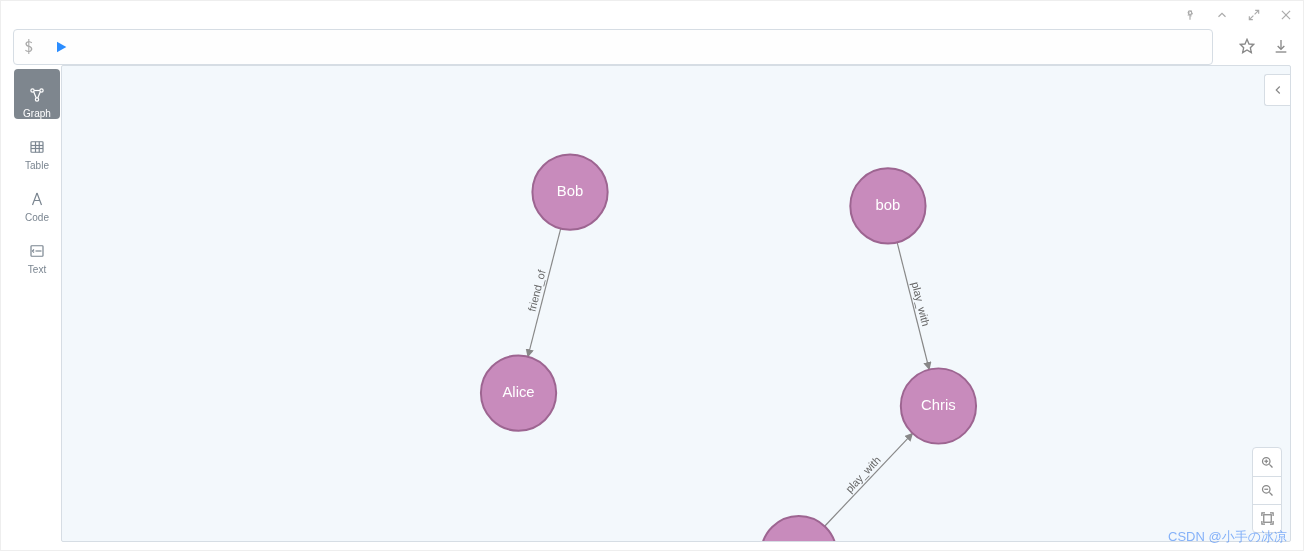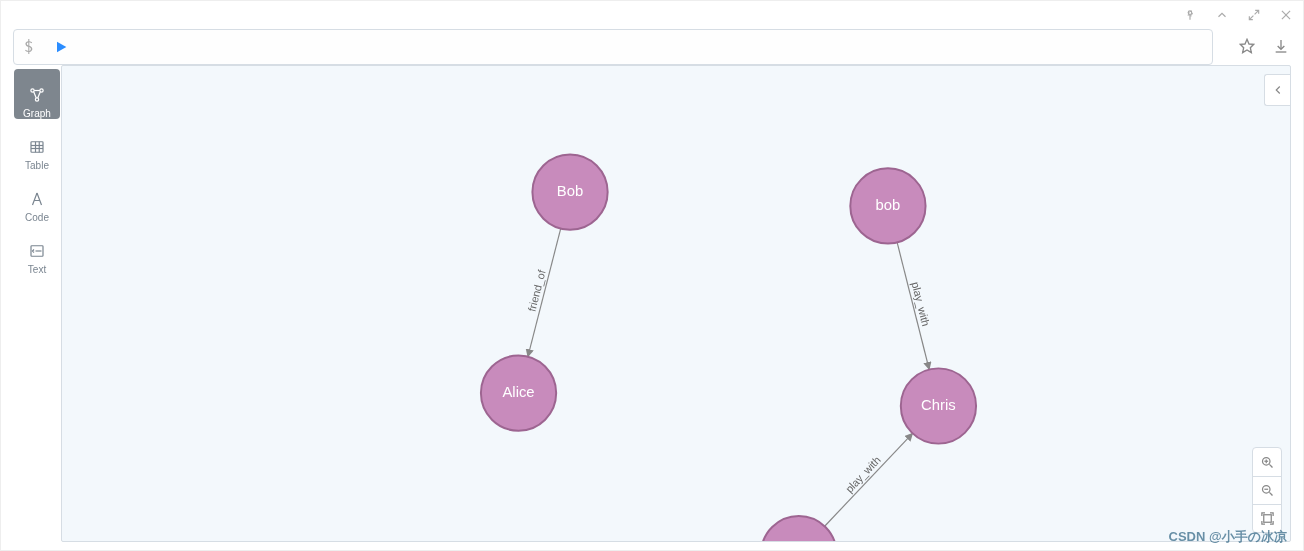--- a/index.html
+++ b/index.html
@@ -31,21 +31,21 @@
 .sidebar{width:48px;display:flex;flex-direction:column;align-items:center;padding-top:4px;gap:2px;}
 .sidetab{width:46px;height:50px;display:flex;flex-direction:column;align-items:center;justify-content:flex-end;gap:4px;color:var(--muted);cursor:pointer;border-radius:4px;}
 .sidetab.active{background:#7e868e;color:#fff;}
 .sidetab .lbl{font-size:10px;}
 .sidetab svg{width:18px;height:18px;}
 .viz{flex:1;border:1px solid var(--border);border-left:1px solid var(--border);background:var(--viz-bg);position:relative;border-radius:2px;}
 .rightpanel{position:absolute;right:0;top:8px;width:26px;height:32px;border:1px solid var(--border);border-right:none;background:#fff;display:flex;align-items:center;justify-content:center;cursor:pointer;color:#888;border-radius:3px 0 0 3px;}
 .zoomtools{position:absolute;right:8px;bottom:8px;display:flex;flex-direction:column;border:1px solid var(--border);border-radius:4px;background:#fff;}
 .zoomtools .zbtn{width:28px;height:28px;display:flex;align-items:center;justify-content:center;cursor:pointer;color:#888;}
 .zoomtools .zbtn + .zbtn{border-top:1px solid var(--border);}
-.watermark{position:absolute;right:16px;bottom:4px;color:#0c4a6e;font-size:13px;opacity:.6;pointer-events:none;font-weight:bold;}
+.watermark{position:absolute;right:16px;bottom:4px;color:#3b82f6;font-size:13px;opacity:.6;pointer-events:none;}
 svg.graph{width:100%;height:100%;}
 .nodecircle{fill:var(--node-fill);stroke:var(--node-stroke);stroke-width:2;}
 .nodelabel{fill:#fff;font-size:15px;text-anchor:middle;dominant-baseline:middle;pointer-events:none;}
 .edgeline{stroke:var(--edge);stroke-width:1.2;fill:none;}
 .edgelabel{fill:#666;font-size:11px;}
 </style>
 </head>
 <body>
 
 <div class="app">

